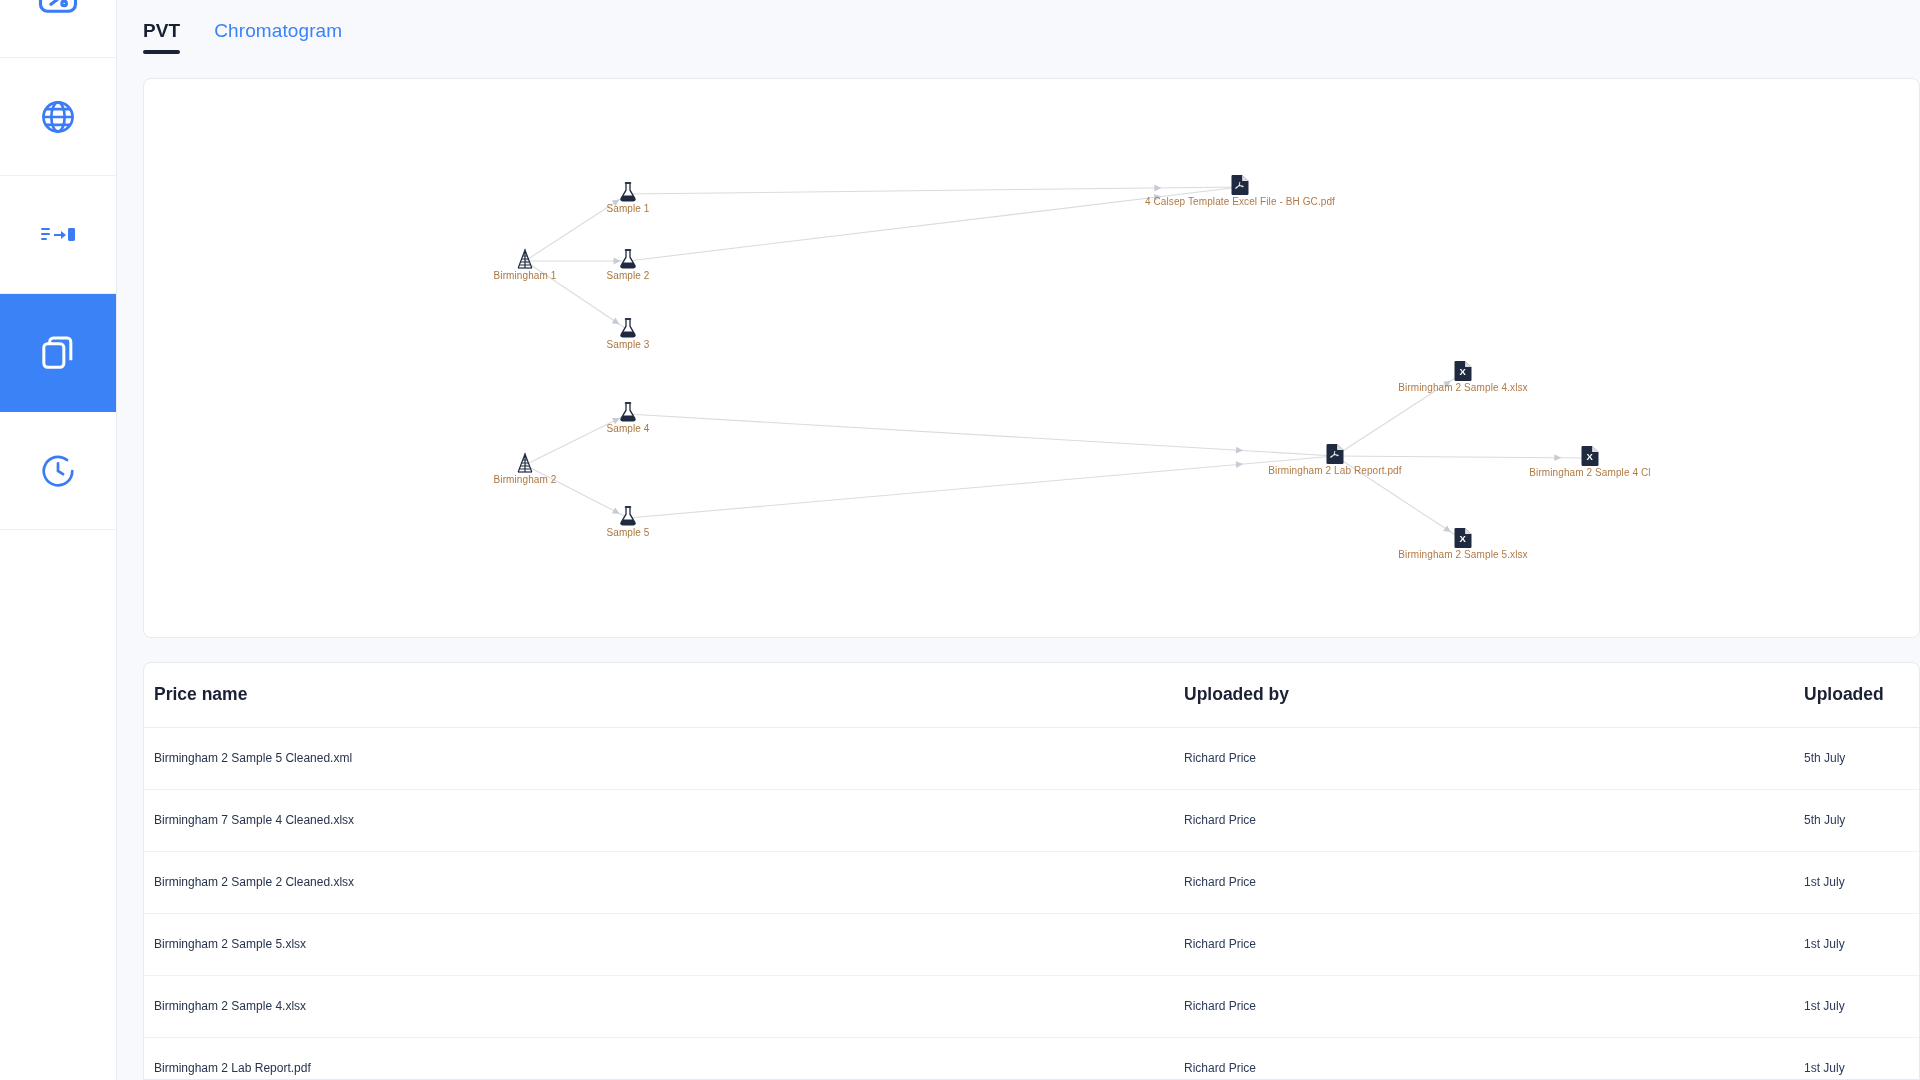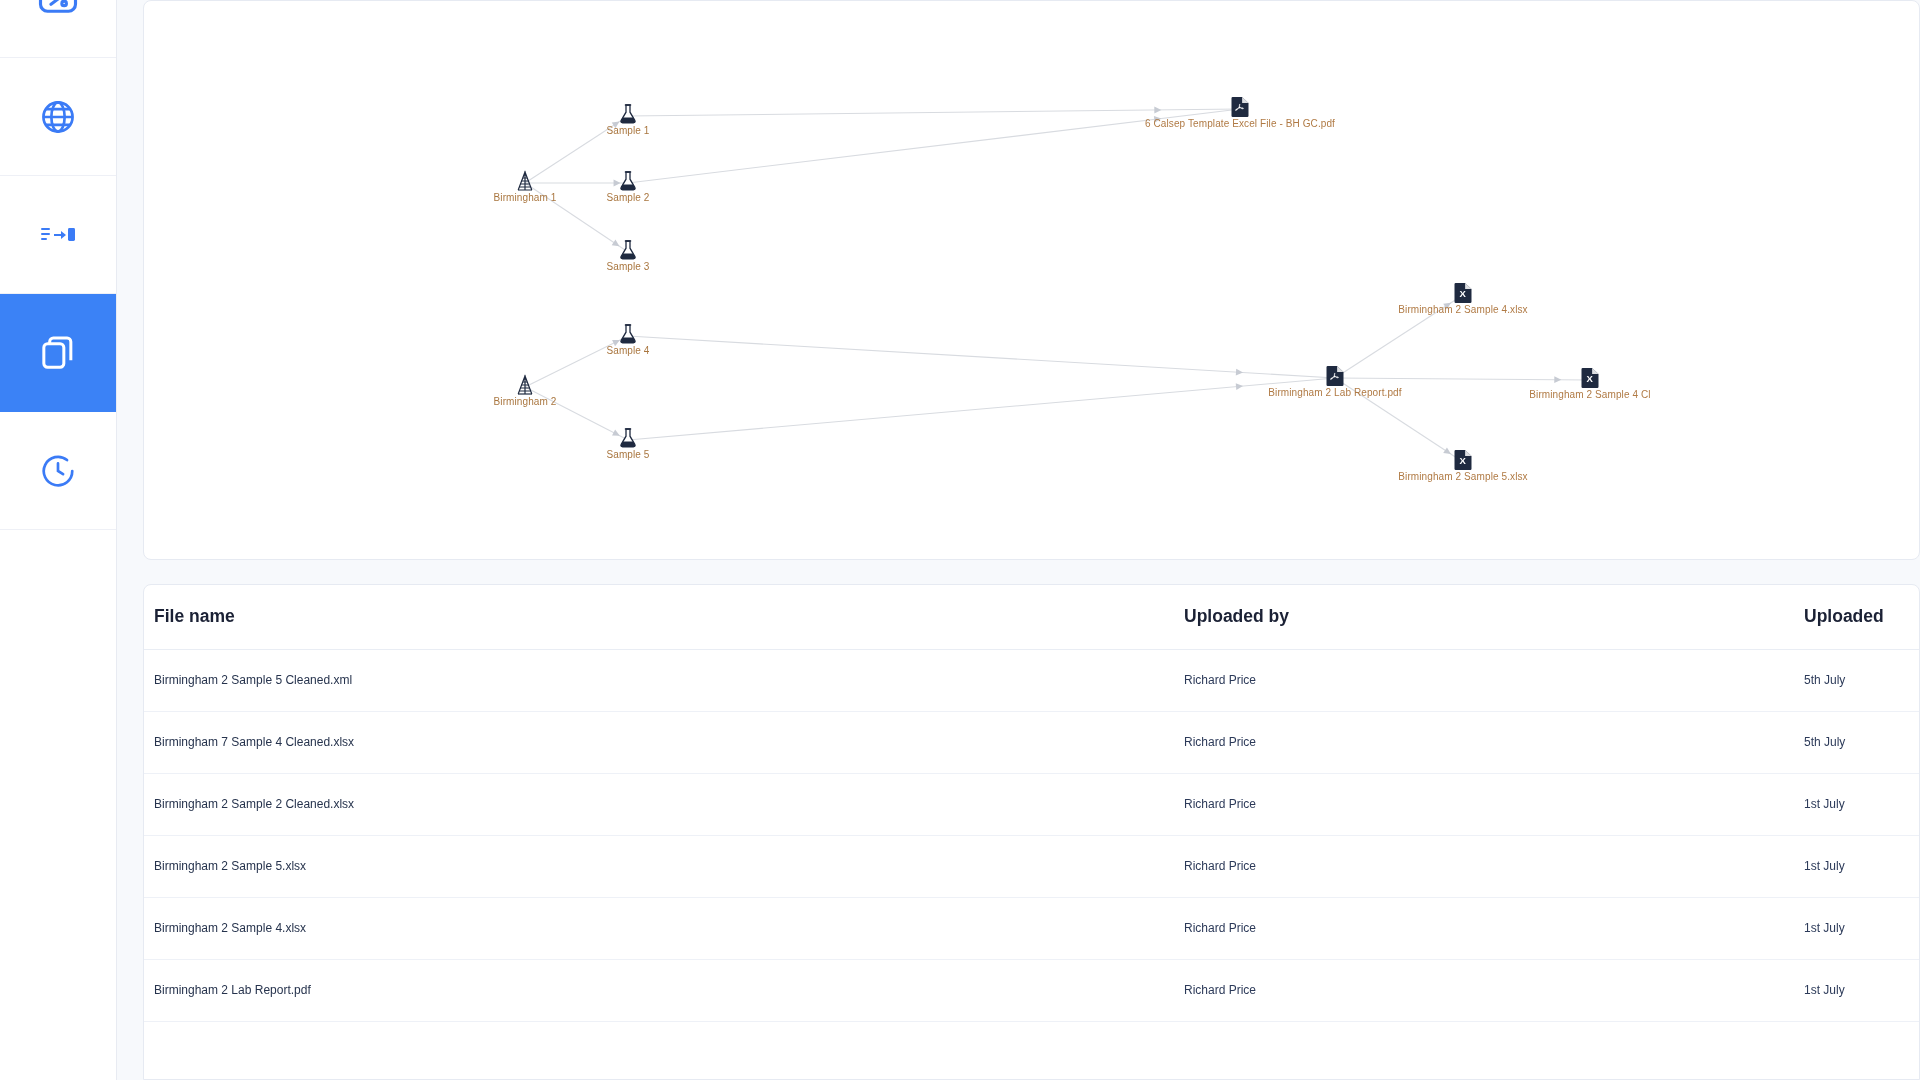--- a/index.html
+++ b/index.html
@@ -140,20 +140,24 @@
         <svg width="38" height="38" viewBox="0 0 24 24" fill="none" stroke="#3b7bf6" stroke-width="1.7" stroke-linecap="round">
           <path d="M21 12a9 9 0 1 1-3.3-6.9"></path>
           <path d="M12 7.2V12l3.2 2"></path>
         </svg>
       </span>
     </div>
   </nav>
 
   <div class="main">
 
+    <div class="tabbar">
+      <div class="tab active">PVT</div>
+      <div class="tab">Chromatogram</div>
+    </div>
 
     <div class="graph-card" id="graph-card" style="width: 1777px;">
       <svg class="graph-svg" id="edge-layer" width="1775" height="560">
           <line x1="381" y1="182" x2="484" y2="115" stroke="#d8dbe0" stroke-width="1.1"></line>
           <path d="M0,-3.4 L7,0 L0,3.4 Z" fill="#c7cbd3" transform="translate(469.58,124.38) rotate(-33.04341575685087)"></path>
           <line x1="381" y1="182" x2="484" y2="182" stroke="#d8dbe0" stroke-width="1.1"></line>
           <path d="M0,-3.4 L7,0 L0,3.4 Z" fill="#c7cbd3" transform="translate(469.58,182) rotate(0)"></path>
           <line x1="381" y1="182" x2="484" y2="251" stroke="#d8dbe0" stroke-width="1.1"></line>
           <path d="M0,-3.4 L7,0 L0,3.4 Z" fill="#c7cbd3" transform="translate(469.58,241.34) rotate(33.81824578980332)"></path>
           <line x1="484" y1="115" x2="1096" y2="108" stroke="#d8dbe0" stroke-width="1.1"></line>
@@ -207,21 +211,21 @@
       <path d="M7.4 2h5.2" stroke="#1f2a40" stroke-width="1.4" stroke-linecap="round"></path>
               </svg></span>
             <span class="label">Sample 3</span>
           </div>
           <div class="node file" style="left: 1096px; top: 108px;">
             <span class="glyph"><svg width="19" height="22" viewBox="0 0 19 22">
       <path d="M1 2.2A1.2 1.2 0 0 1 2.2 1h9.4L18 7v12.8a1.2 1.2 0 0 1-1.2 1.2H2.2A1.2 1.2 0 0 1 1 19.8z" fill="#1f2a40"></path>
       <path d="M11.6 1L18 7h-6.4z" fill="#ffffff" opacity=".85"></path>
       <path d="M9.6 8.4c-.5 1.6-1.6 3.7-2.7 5-.9 1-1.6 1.4-1.9 1-.35-.45.5-1.2 2.1-1.8 1.9-.7 4.2-1 5.3-.7.9.25.75.95-.25.95-1.5 0-3.1-1.7-3.3-3.5-.1-.9.45-1.3.75-.95z" fill="#ffffff" stroke="#ffffff" stroke-width=".5" stroke-linejoin="round"></path>
               </svg></span>
-            <span class="label">6 Calsep Template Excel File - BH GC.pdf</span>
+            <span class="label">4 Calsep Template Excel File - BH GC.pdf</span>
           </div>
           <div class="node " style="left: 381px; top: 386px;">
             <span class="glyph"><svg width="20" height="22" viewBox="0 0 20 22" fill="none" stroke="#1f2a40" stroke-width="1.2">
       <path d="M10 1v19M3.2 20L10 2l6.8 18"></path>
                 <path d="M5.6 14h8.8M4.4 17h11.2M6.8 11h6.4M8 8h4"></path>
       <path d="M3 20h14"></path>
               </svg></span>
             <span class="label">Birmingham 2</span>
           </div>
           <div class="node " style="left: 484px; top: 335px; text-align: center;">
@@ -277,21 +281,21 @@
 
     <div class="table-wrap">
       <table>
         <colgroup>
             <col class="c-name">
             <col class="c-by">
             <col class="c-date">
           </colgroup>
         <thead>
           <tr>
-            <th>File name</th>
+            <th>Price name</th>
             <th>Uploaded by</th>
             <th>Uploaded</th>
           </tr>
         </thead>
         <tbody id="table-body">
             <tr>
               <td>Birmingham 2 Sample 5 Cleaned.xml</td>
               <td>Richard Price</td>
               <td>5th July</td>
             </tr>

